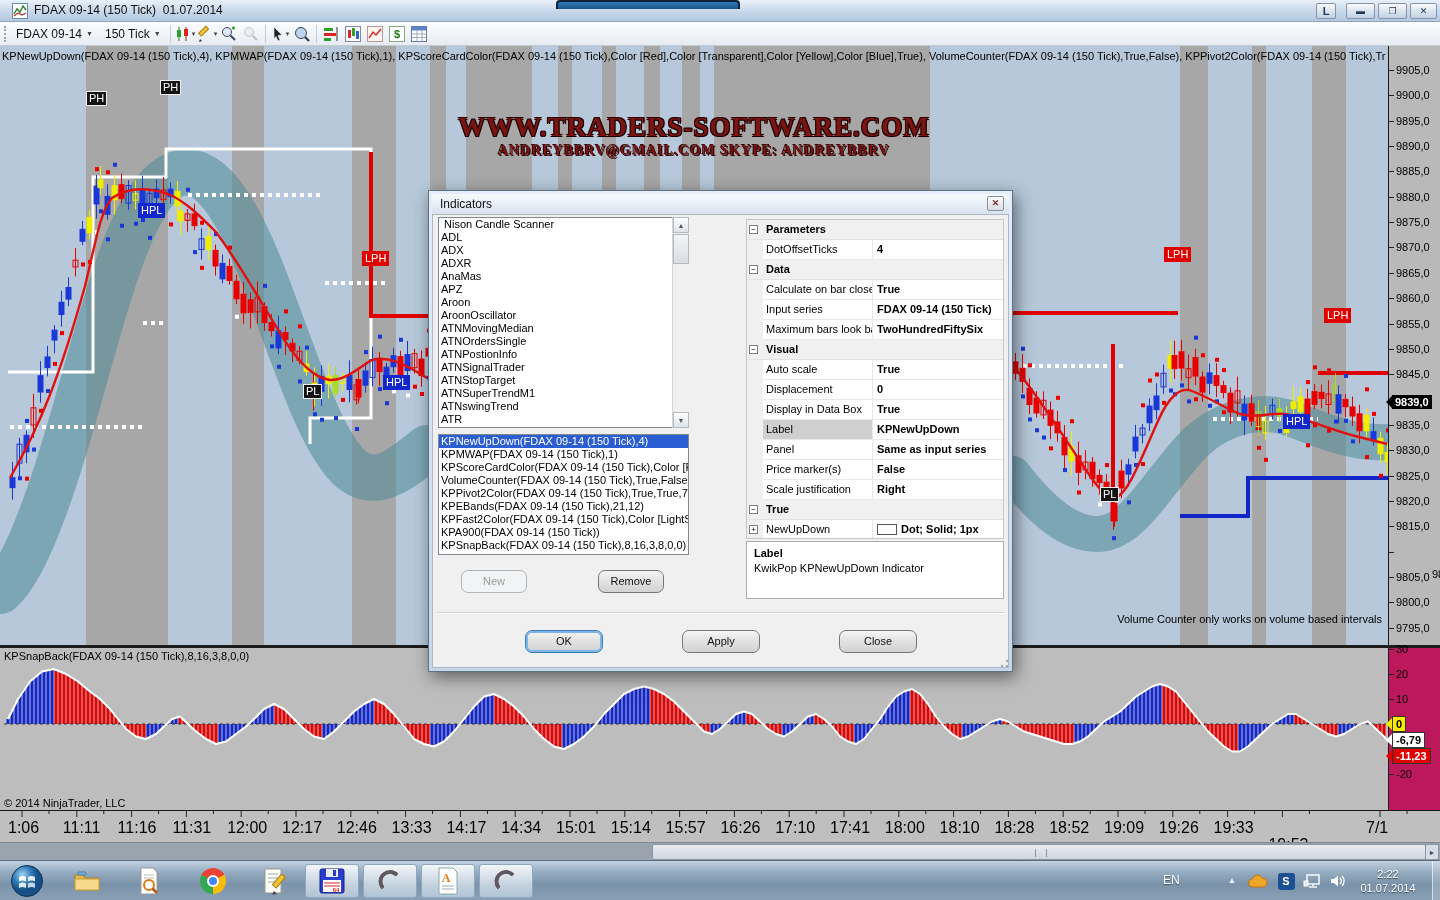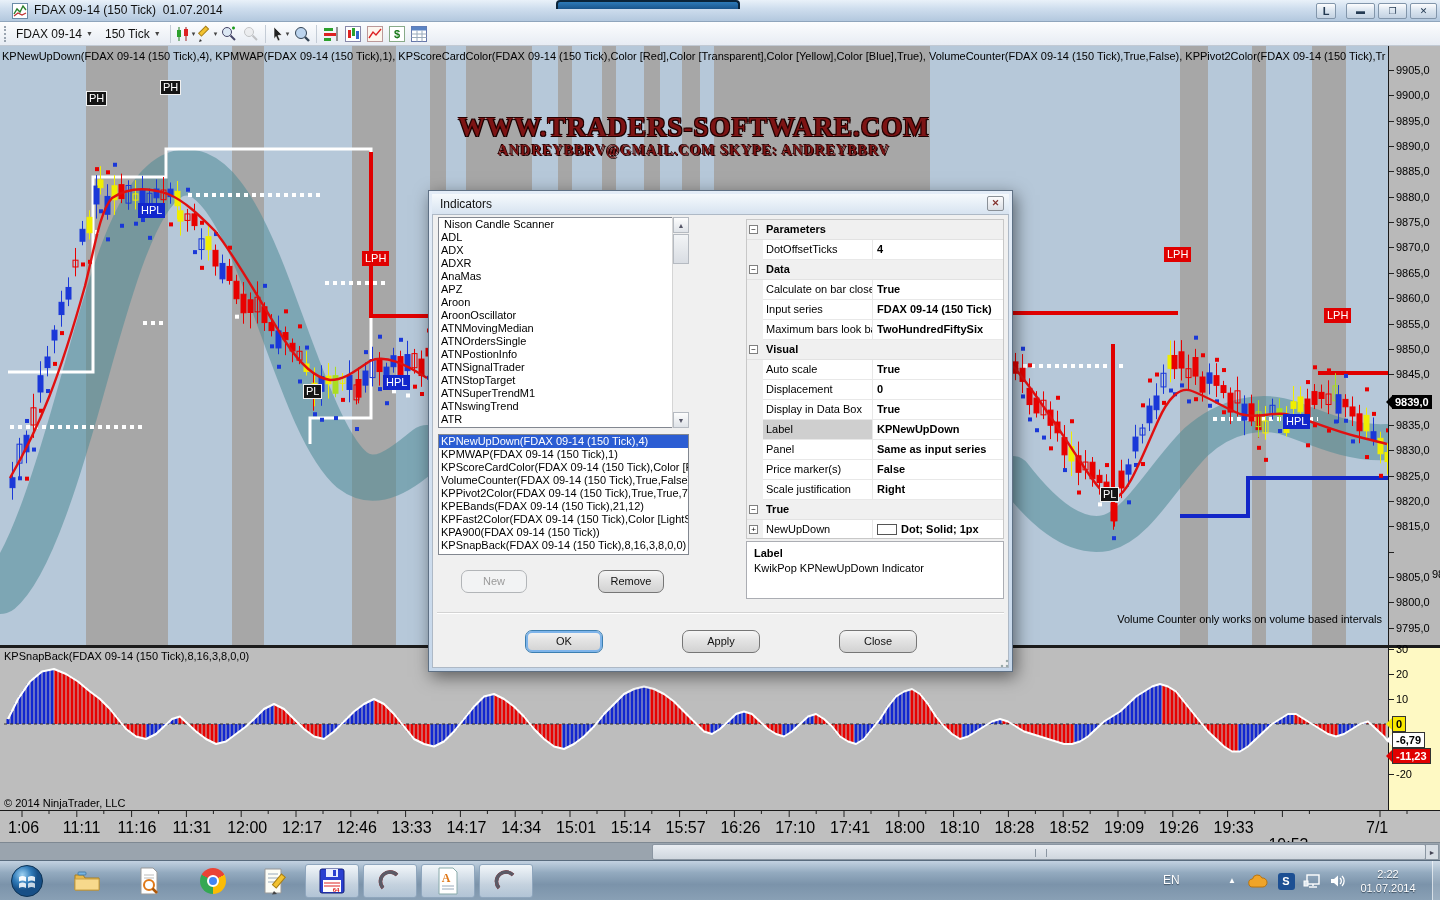--- a/index.html
+++ b/index.html
@@ -46,21 +46,21 @@
     color:#7d1414;text-shadow:1px 1px 0 #1a0000,-1px -1px 0 #2a0000;}
   .volume-note{position:absolute;right:58px;top:613px;font-size:11px;color:#000;z-index:4;}
   .mk{position:absolute;font-size:11px;line-height:13px;padding:0 2px;color:#fff;z-index:6;}
   .mk.black{background:#141414;border:1px solid #f0f0f0;}
   .mk.blue{background:#1226cc;border:1px solid #1226cc;}
   .mk.red{background:#e00000;border:1px solid #e00000;}
 
   
   .price-axis{position:absolute;left:1388px;top:46px;width:52px;height:599px;background:#b9b9b9;
     border-left:1px solid #1a1a1a;}
-  .lower-axis{position:absolute;left:1388px;top:648px;width:52px;height:162px;background:#fef9c3;
+  .lower-axis{position:absolute;left:1388px;top:648px;width:52px;height:162px;background:#be185d;
     border-left:1px solid #1a1a1a;}
   .tickline{position:absolute;left:0;width:5px;height:1px;background:#222;}
   .ticklabel{position:absolute;left:7px;font-size:11px;color:#000;transform:translateY(-6px);}
   .pmk{position:absolute;left:3px;font-size:11px;font-weight:bold;line-height:14px;padding:0 3px;z-index:3;}
   .pmk .arr{position:absolute;left:-6px;top:1px;width:0;height:0;
     border-top:6px solid transparent;border-bottom:6px solid transparent;}
 
   .divider{position:absolute;left:0;top:645px;width:1440px;height:3px;background:#1c1c1c;}
   .lower-panel{position:absolute;left:0;top:648px;width:1388px;height:162px;background:#bdbdbd;}
   #osc{position:absolute;left:0;top:0;}

